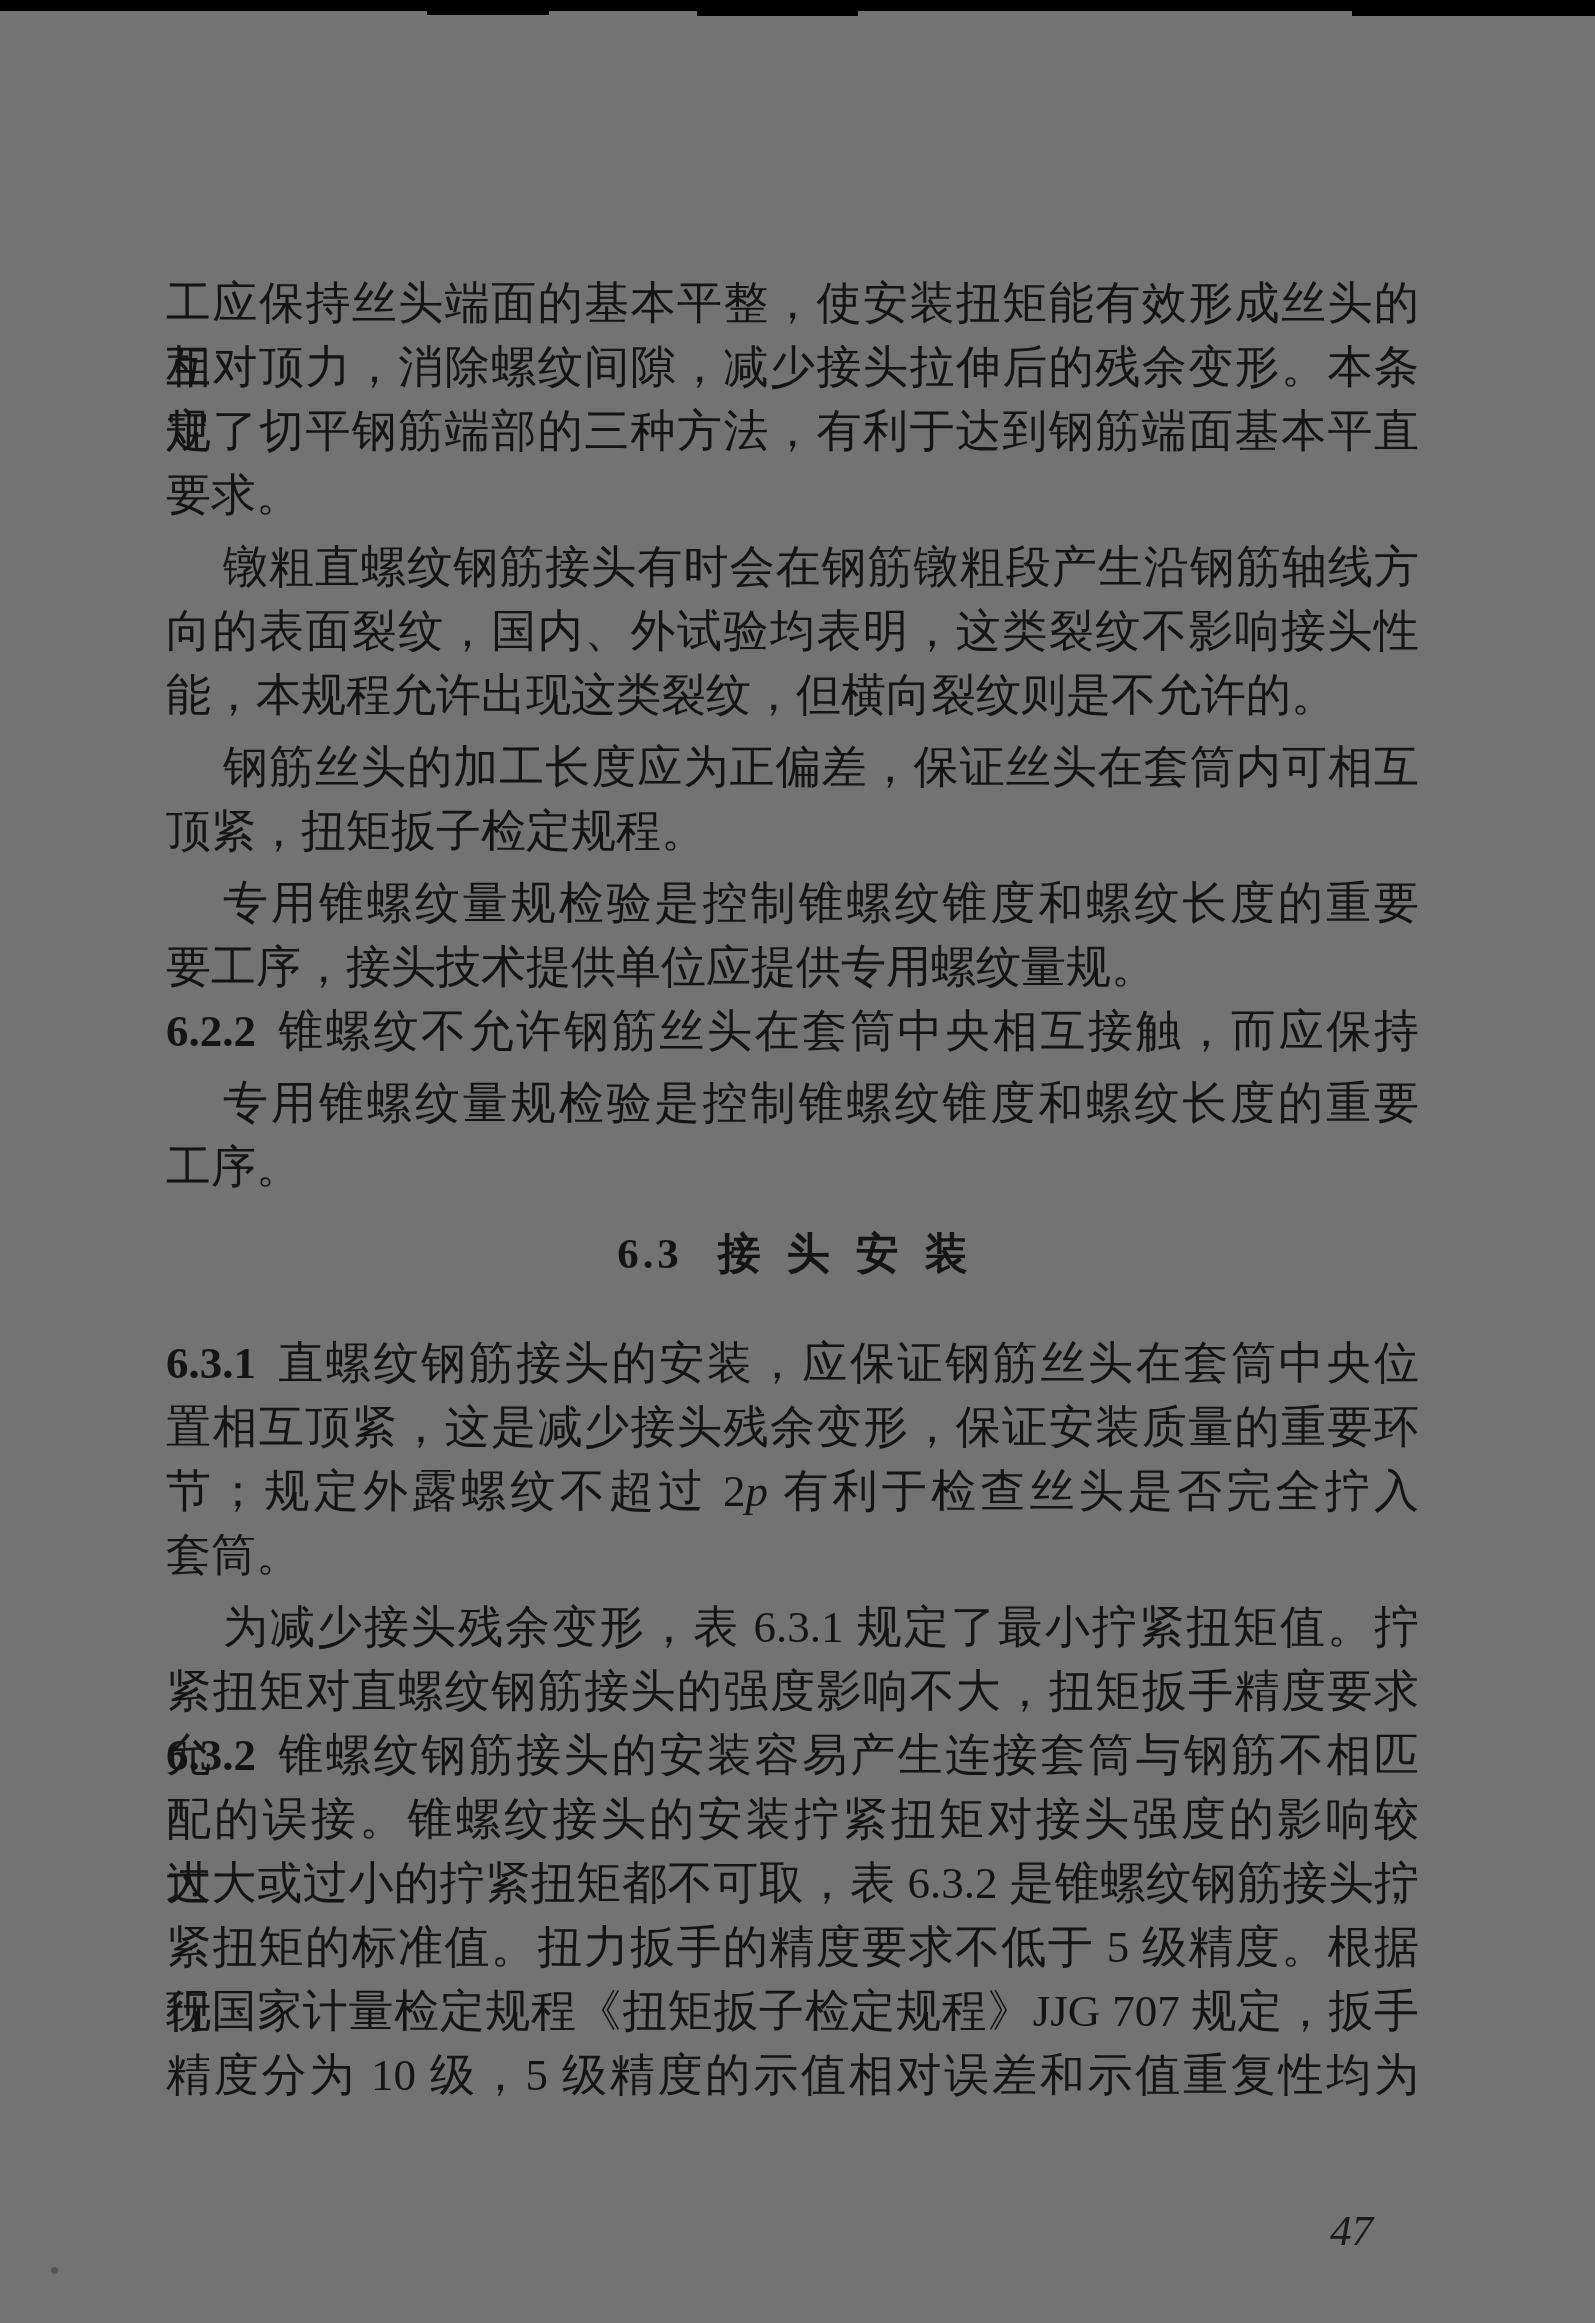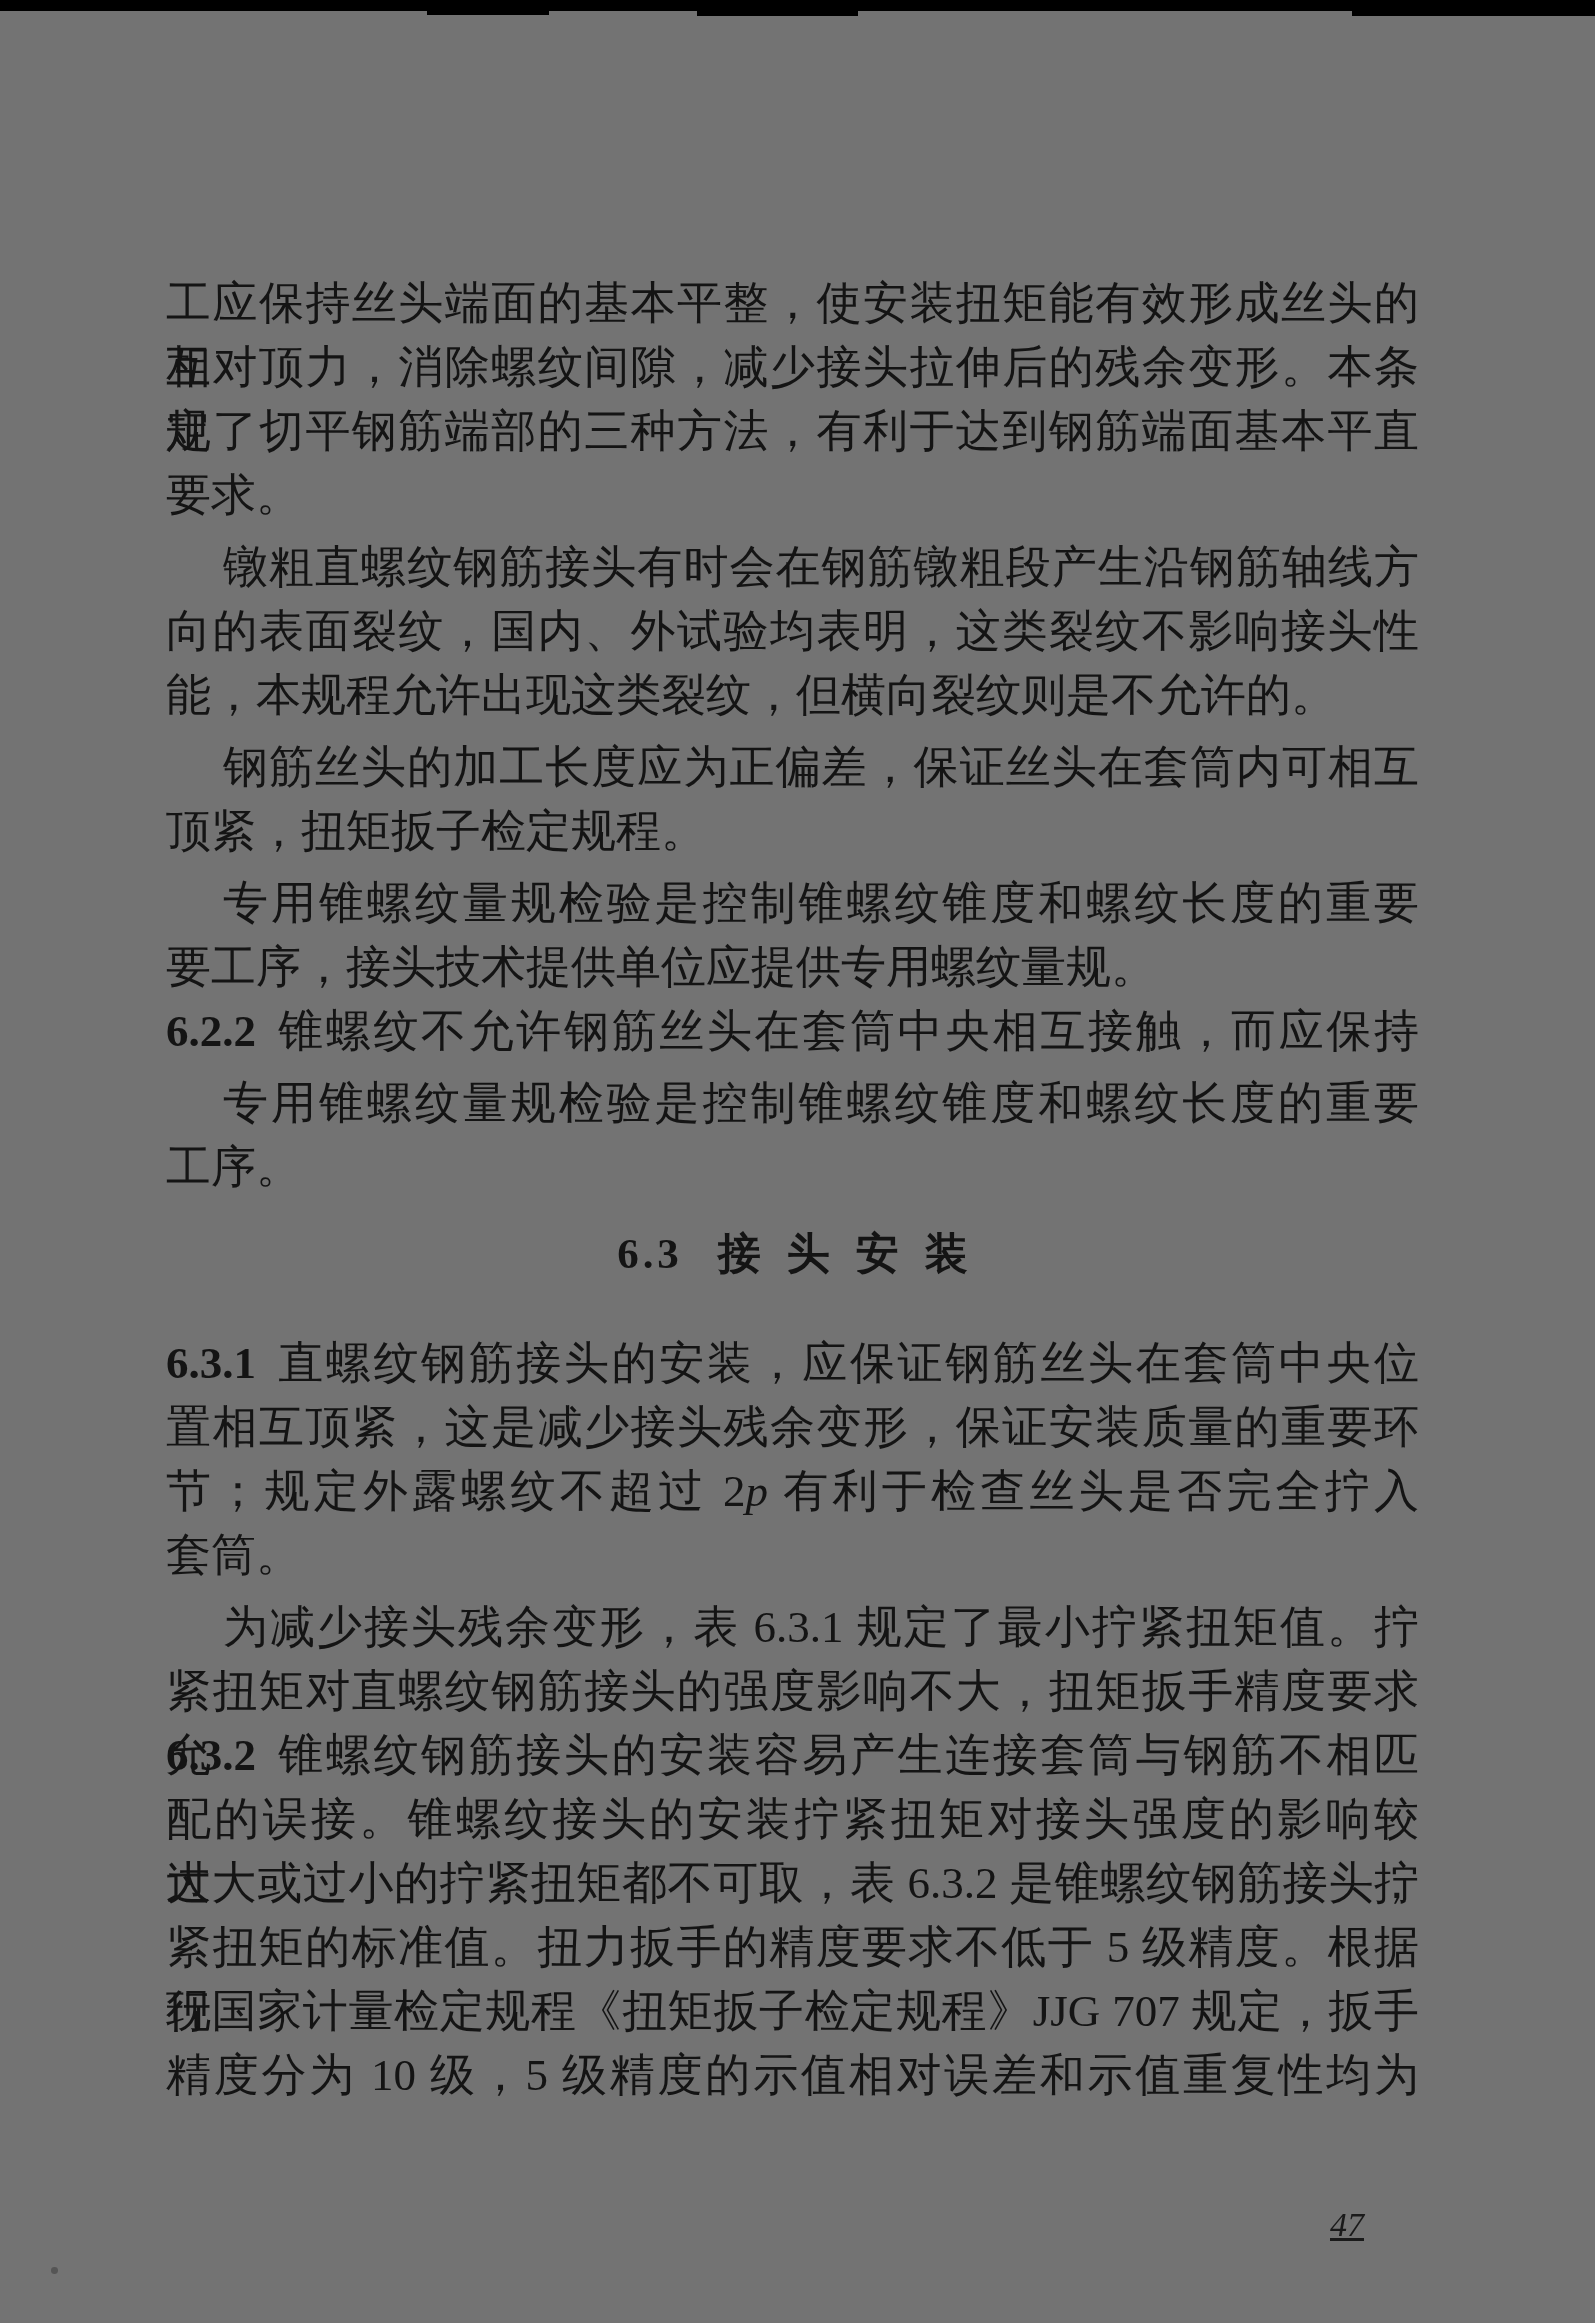--- a/index.html
+++ b/index.html
@@ -62,24 +62,23 @@
     font-size: 43px;
     line-height: 64px;
     margin: 23.4px 0 45px 0;
   }
   .heading .hnum { margin-right: 35px; letter-spacing: 3.9px; }
   .heading .htitle { letter-spacing: 26px; margin-right: -26px; }
   .page-number {
     position: absolute;
     left: 1330px;
     top: 2206px;
-    font-size: 34px;
+    font-size: 43px;
     font-style: italic;
     color: #1a1a1a;
-    text-decoration: underline;
   }
 </style>
 </head>
 <body>
 
 <div class="page">
   <div class="scan-band"></div>
   <div class="scan-frag frag1"></div>
   <div class="scan-frag frag2"></div>
   <div class="scan-frag frag3"></div>

